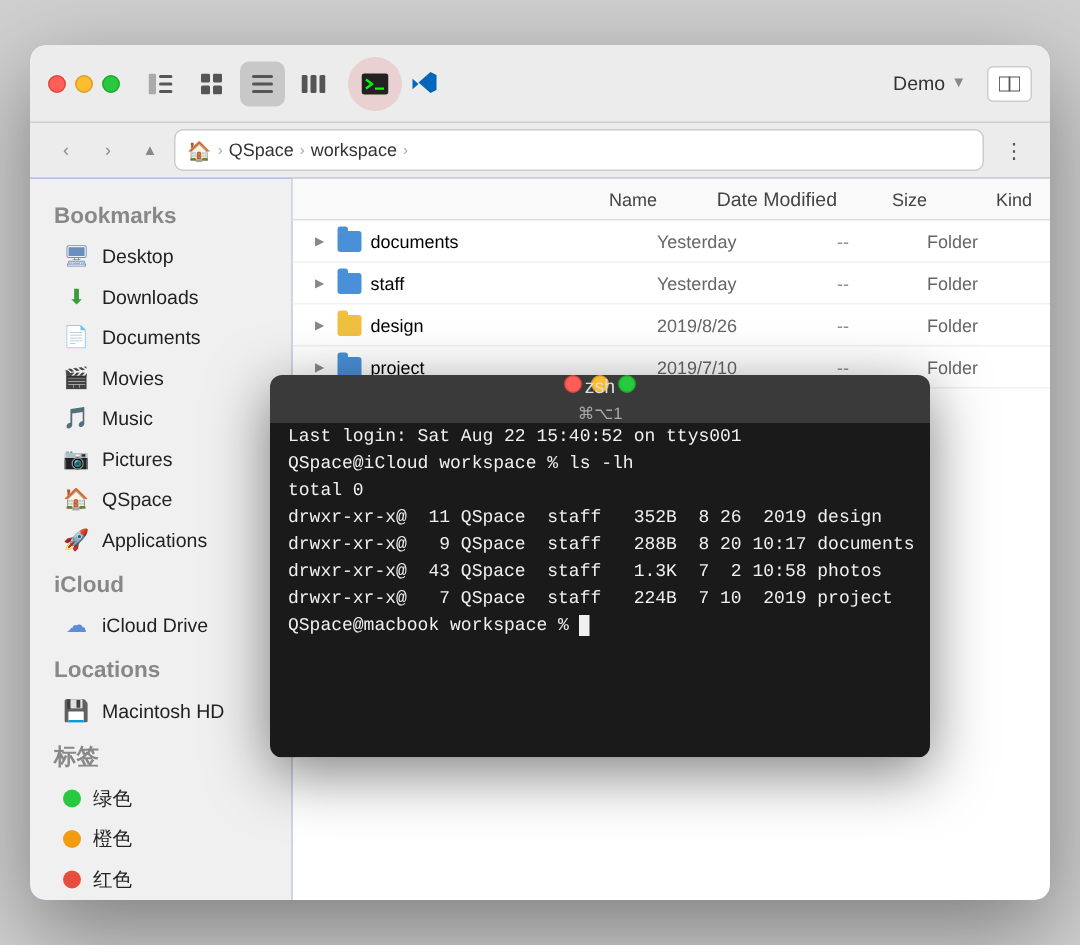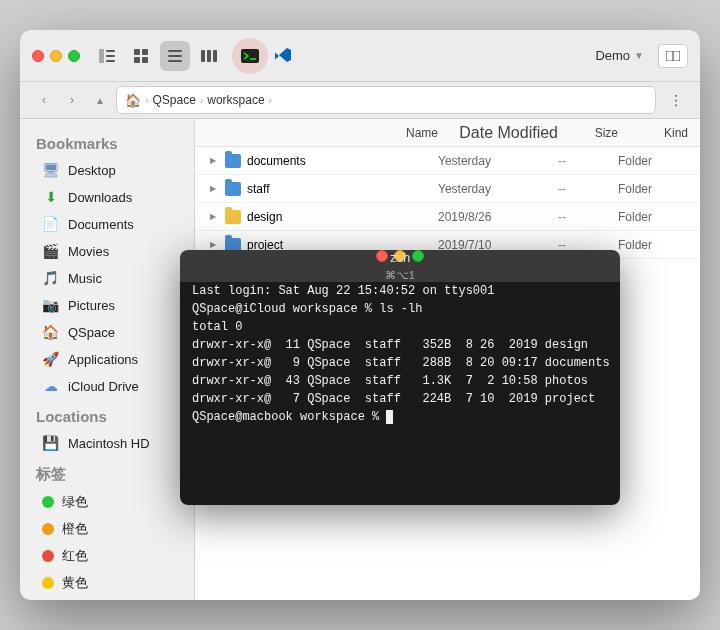--- a/index.html
+++ b/index.html
@@ -219,21 +219,21 @@
       display: flex;
       border-bottom: 1px solid #e0e0e0;
       padding: 0 12px;
       height: 28px;
       align-items: center;
       background: #f9f9f9;
       text-align: right;
     }
 
     .col-name { flex: 1; font-size: 12px; color: #444; font-weight: 500; cursor: pointer; }
-    .col-date { width: 120px; font-size: 16px; color: #444; font-weight: 500; cursor: pointer; }
+    .col-date { width: 120px; font-size: 13px; color: #444; font-weight: 500; cursor: pointer; }
     .col-size { width: 60px; font-size: 12px; color: #444; font-weight: 500; cursor: pointer; }
     .col-kind { width: 70px; font-size: 12px; color: #444; font-weight: 500; cursor: pointer; }
 
     .file-row {
       display: flex;
       align-items: center;
       padding: 0 12px;
       height: 28px;
       border-bottom: 1px solid #f0f0f0;
       cursor: pointer;
@@ -475,20 +475,21 @@
       </div>
       <div class="sidebar-item">
         <div class="sidebar-icon icon-qspace">🏠</div>
         <span>QSpace</span>
       </div>
       <div class="sidebar-item">
         <div class="sidebar-icon icon-applications">🚀</div>
         <span>Applications</span>
       </div>
 
+      <div class="sidebar-section-header">iCloud</div>
       <div class="sidebar-item">
         <div class="sidebar-icon icon-icloud">☁</div>
         <span>iCloud Drive</span>
       </div>
 
       <div class="sidebar-section-header">Locations</div>
       <div class="sidebar-item">
         <div class="sidebar-icon icon-macintosh">💾</div>
         <span>Macintosh HD</span>
       </div>
@@ -575,20 +576,20 @@
         <div class="tl tl-green"></div>
       </div>
       <span class="terminal-title">zsh</span>
       <span class="terminal-shortcut">⌘⌥1</span>
     </div>
     <div class="terminal-body">
       <div class="terminal-line">Last login: Sat Aug 22 15:40:52 on ttys001</div>
       <div class="terminal-line">QSpace@iCloud workspace % ls -lh</div>
       <div class="terminal-line">total 0</div>
       <div class="terminal-line">drwxr-xr-x@  11 QSpace  staff   352B  8 26  2019 design</div>
-      <div class="terminal-line">drwxr-xr-x@   9 QSpace  staff   288B  8 20 09:17 documents</div>
+      <div class="terminal-line">drwxr-xr-x@   9 QSpace  staff   288B  8 20 10:17 documents</div>
       <div class="terminal-line">drwxr-xr-x@  43 QSpace  staff   1.3K  7  2 10:58 photos</div>
       <div class="terminal-line">drwxr-xr-x@   7 QSpace  staff   224B  7 10  2019 project</div>
       <div class="terminal-line">QSpace@macbook workspace % <span class="cursor-block"></span></div>
     </div>
   </div>
 
 </div>
 
 </body></html>

